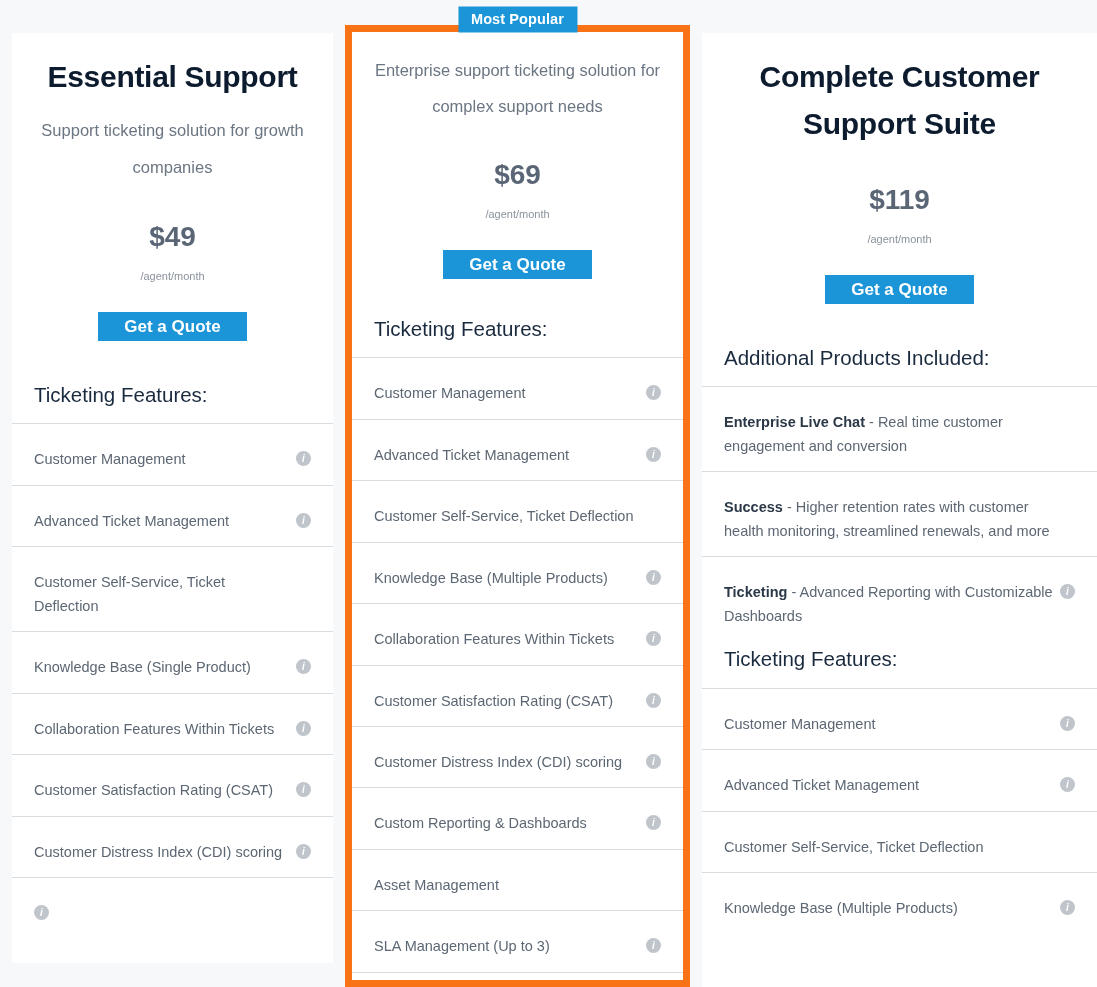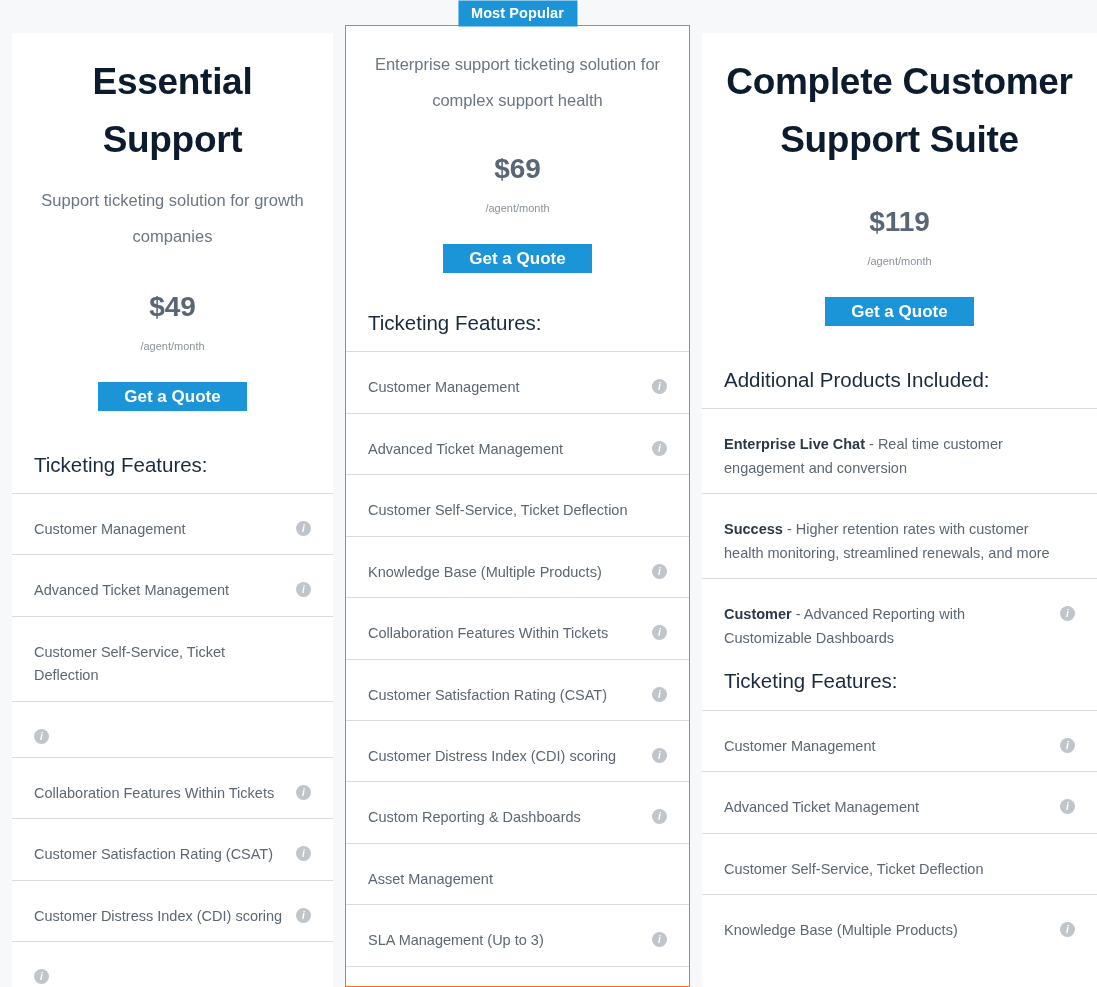--- a/index.html
+++ b/index.html
@@ -33,21 +33,21 @@
     flex: 0 0 auto;
   }
 
   .card--plain {
     width: 321px;
     padding: 0 0 30px 0;
   }
 
   .card--featured {
     width: 345px;
-    border: 1px solid #f97316;
+    border: 7px solid #f97316;
     margin-top: -8px;
     padding: 8px 0 30px 0;
     align-self: stretch;
   }
 
   .card--wide {
     width: 395px;
     padding: 0 0 30px 0;
     align-self: stretch;
   }
@@ -77,21 +77,21 @@
 
   
   .card-head {
     padding: 0 22px;
     text-align: center;
   }
 
   .plan-title {
     color: #0d1b2e;
     font-weight: bold;
-    font-size: 37px;
+    font-size: 30px;
     line-height: 1.58;
     letter-spacing: -0.3px;
     margin-top: 20px;
   }
 
   .card--featured .plan-title { margin-top: 18px; }
 
   .plan-desc {
     color: #6b7683;
     font-size: 16.5px;
@@ -215,20 +215,21 @@
             </li>
             <li class="feature">
               <span class="feature-text">Advanced Ticket Management</span>
               <span class="info-icon">i</span>
             </li>
             <li class="feature">
               <span class="feature-text">Customer Self-Service, Ticket Deflection</span>
               <span class="info-icon is-hidden">i</span>
             </li>
             <li class="feature">
+              <span class="feature-text">Knowledge Base (Single Product)</span>
               <span class="info-icon">i</span>
             </li>
             <li class="feature">
               <span class="feature-text">Collaboration Features Within Tickets</span>
               <span class="info-icon">i</span>
             </li>
             <li class="feature">
               <span class="feature-text">Customer Satisfaction Rating (CSAT)</span>
               <span class="info-icon">i</span>
             </li>
@@ -242,21 +243,21 @@
           </ul>
         </div>
       </div>
   </div>
 
   <div class="card card--featured">
     <div class="badge-wrap">
       <div class="badge">Most Popular</div>
     </div>
     <div class="card-head">
-      <div class="plan-desc">Enterprise support ticketing solution for complex support health</div>
+      <div class="plan-desc">Enterprise support ticketing solution for complex support needs</div>
       <div class="plan-price">$69</div>
       <div class="plan-period">/agent/month</div>
       <button class="quote-btn">Get a Quote</button>
     </div>
     <div class="sections">
         <div class="section">
           <div class="section-title">Ticketing Features:</div>
           <ul class="feature-list">
             <li class="feature">
               <span class="feature-text">Customer Management</span>
@@ -320,21 +321,21 @@
           <ul class="feature-list">
             <li class="feature">
               <span class="feature-text"><b>Enterprise Live Chat</b> - Real time customer engagement and conversion</span>
               <span class="info-icon is-hidden">i</span>
             </li>
             <li class="feature">
               <span class="feature-text"><b>Success</b> - Higher retention rates with customer health monitoring, streamlined renewals, and more</span>
               <span class="info-icon is-hidden">i</span>
             </li>
             <li class="feature">
-              <span class="feature-text"><b>Customer</b> - Advanced Reporting with Customizable Dashboards</span>
+              <span class="feature-text"><b>Ticketing</b> - Advanced Reporting with Customizable Dashboards</span>
               <span class="info-icon">i</span>
             </li>
           </ul>
         </div>
         <div class="section">
           <div class="section-title">Ticketing Features:</div>
           <ul class="feature-list">
             <li class="feature">
               <span class="feature-text">Customer Management</span>
               <span class="info-icon">i</span>

